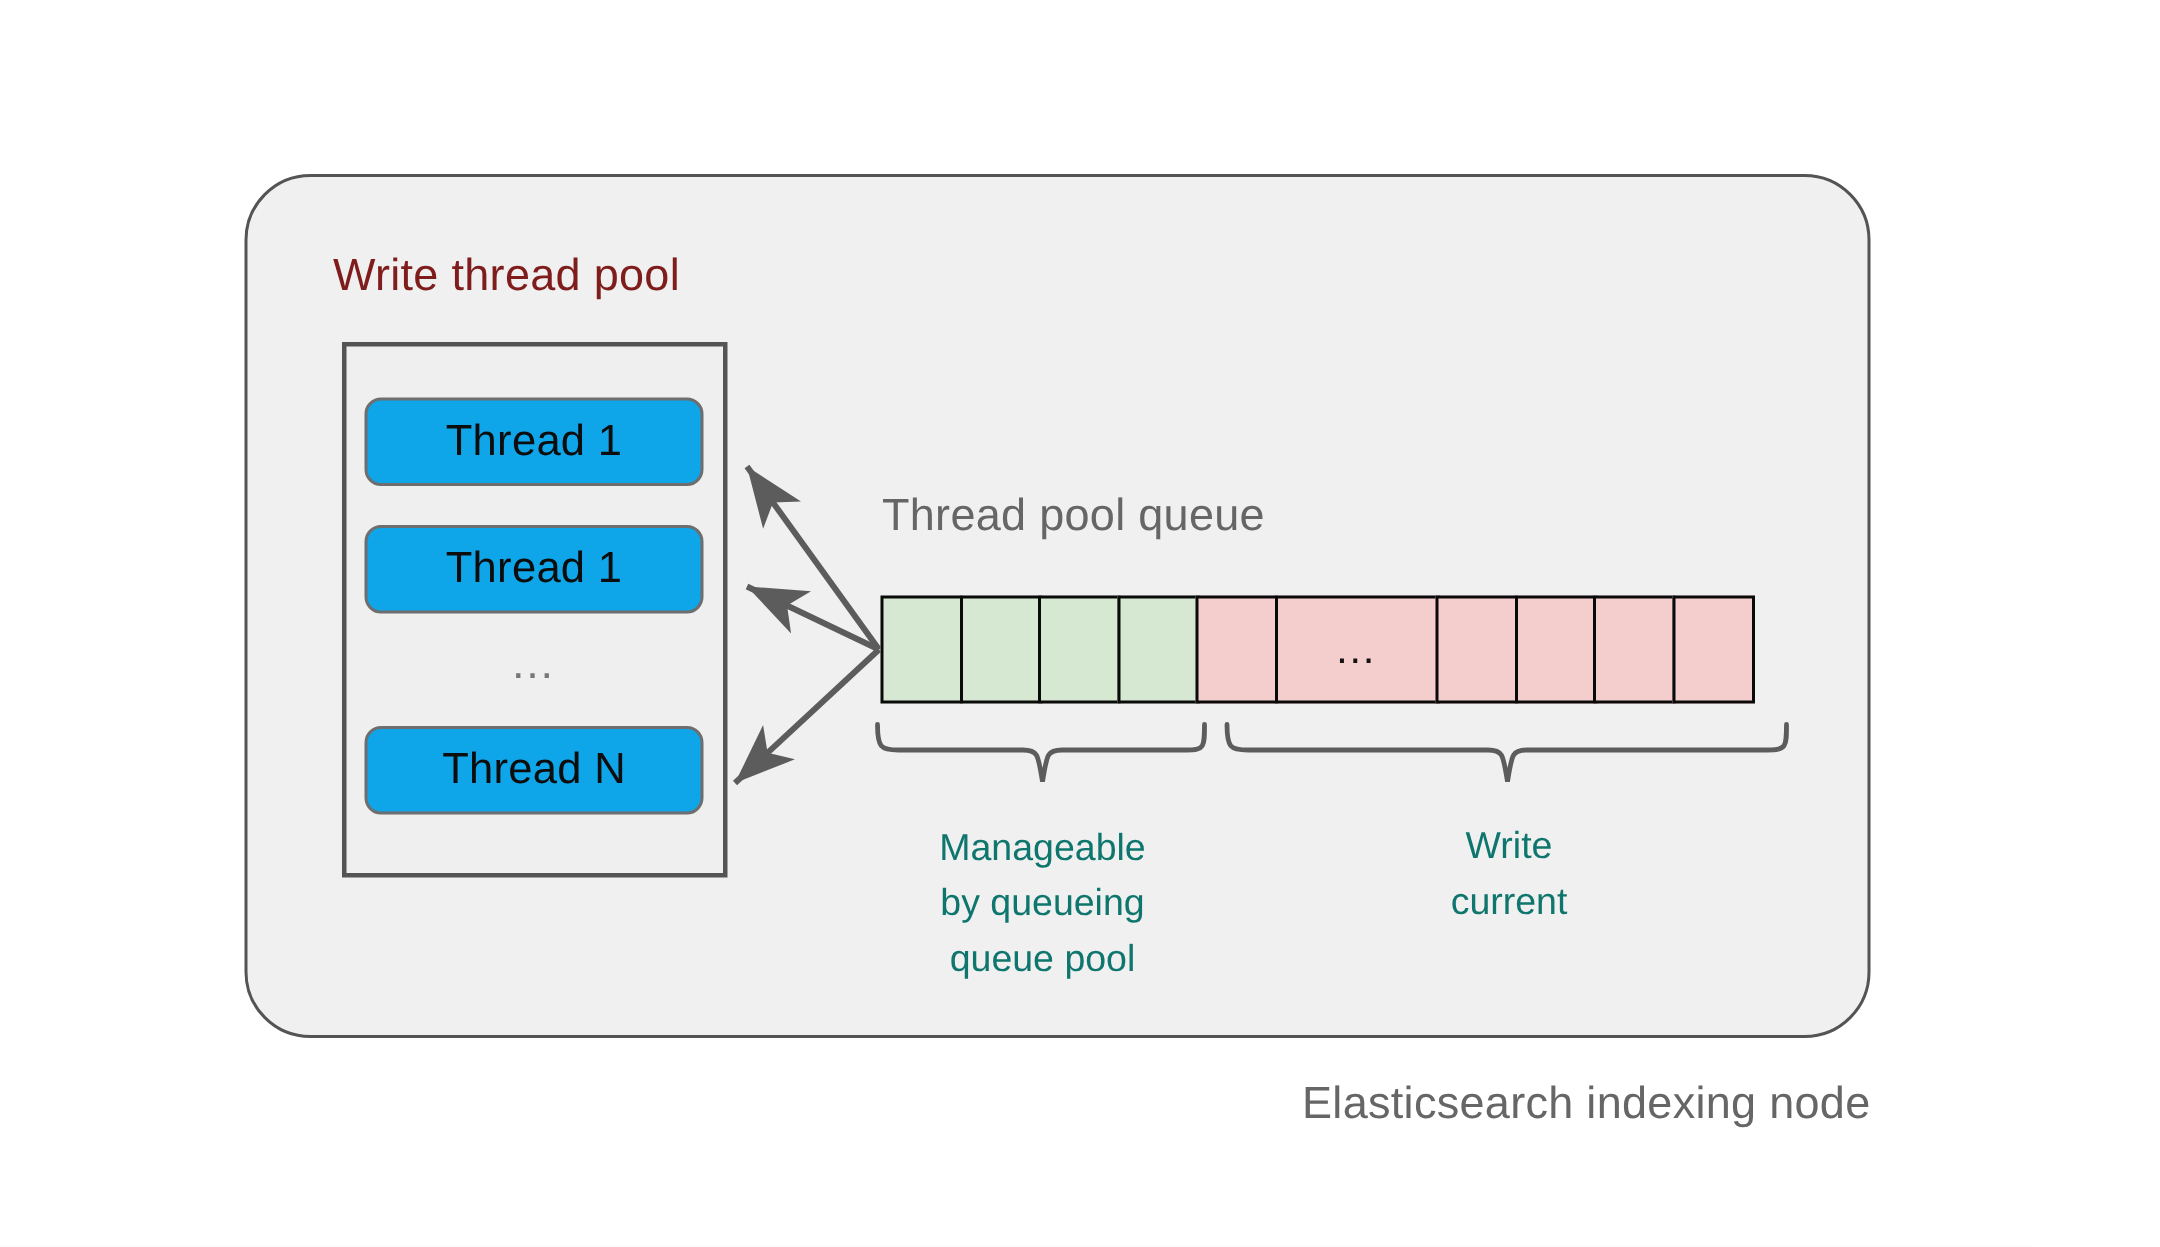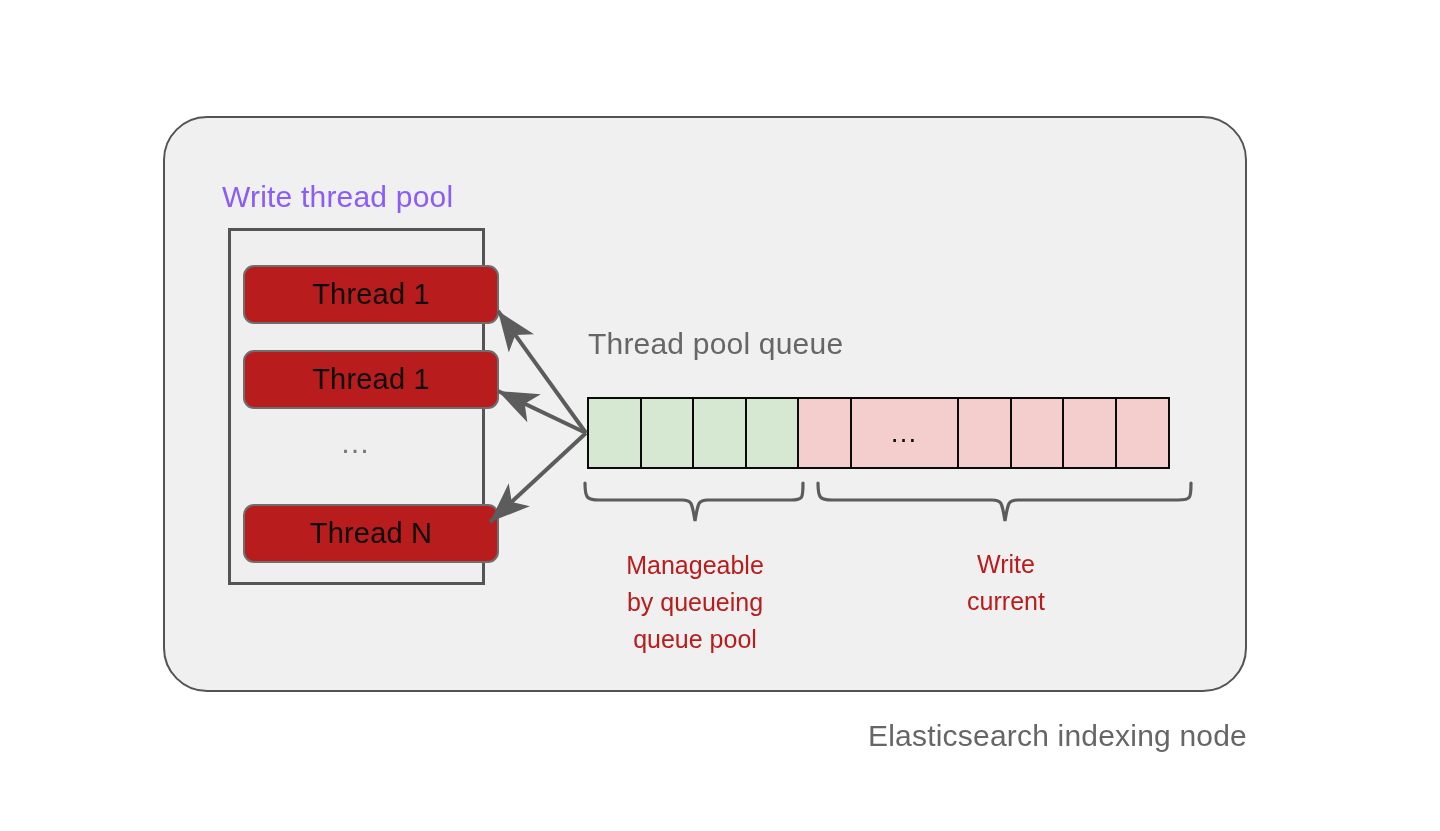--- a/index.html
+++ b/index.html
@@ -32,58 +32,58 @@
     height: 576px;
     box-sizing: border-box;
     background: #f0f0f0;
     border: 2px solid #545454;
     border-radius: 44px;
   }
 
   .node-title {
     position: absolute;
     left: 222px;
-    top: 180px;
-    font-size: 30px;
-    color: #8b5cf6;
+    top: 167px;
+    font-size: 30px;
+    color: #7f1d1d;
     letter-spacing: 0.2px;
     white-space: nowrap;
   }
 
   
   .threadpool-box {
     position: absolute;
     left: 228px;
     top: 228px;
     width: 257px;
     height: 357px;
     box-sizing: border-box;
     background: #efefef;
     border: 3px solid #545454;
   }
 
   .thread-chip {
     position: absolute;
     left: 243px;
-    width: 256px;
+    width: 226px;
     height: 59px;
     box-sizing: border-box;
-    background: #b91c1c;
+    background: #0ea5e9;
     border: 2.5px solid #6e6e6e;
     border-radius: 11px;
     display: flex;
     align-items: center;
     justify-content: center;
     font-size: 29px;
     color: #0d0d0d;
     letter-spacing: 0.2px;
   }
   .thread-chip.t1 { top: 265px; }
   .thread-chip.t2 { top: 350px; }
-  .thread-chip.t3 { top: 504px; text-align: center; }
+  .thread-chip.t3 { top: 484px; text-align: center; }
 
   .thread-ellipsis {
     position: absolute;
     left: 243px;
     top: 428px;
     width: 226px;
     text-align: center;
     font-size: 30px;
     color: #777777;
     letter-spacing: 2px;
@@ -136,21 +136,21 @@
     height: 831px;
     pointer-events: none;
   }
 
   
   .bracket-caption {
     position: absolute;
     text-align: center;
     font-size: 25px;
     line-height: 37px;
-    color: #b91c1c;
+    color: #0f766e;
   }
   .bracket-caption.manageable {
     left: 584px;
     top: 547px;
     width: 222px;
   }
   .bracket-caption.excess {
     left: 816px;
     top: 546px;
     width: 380px;

